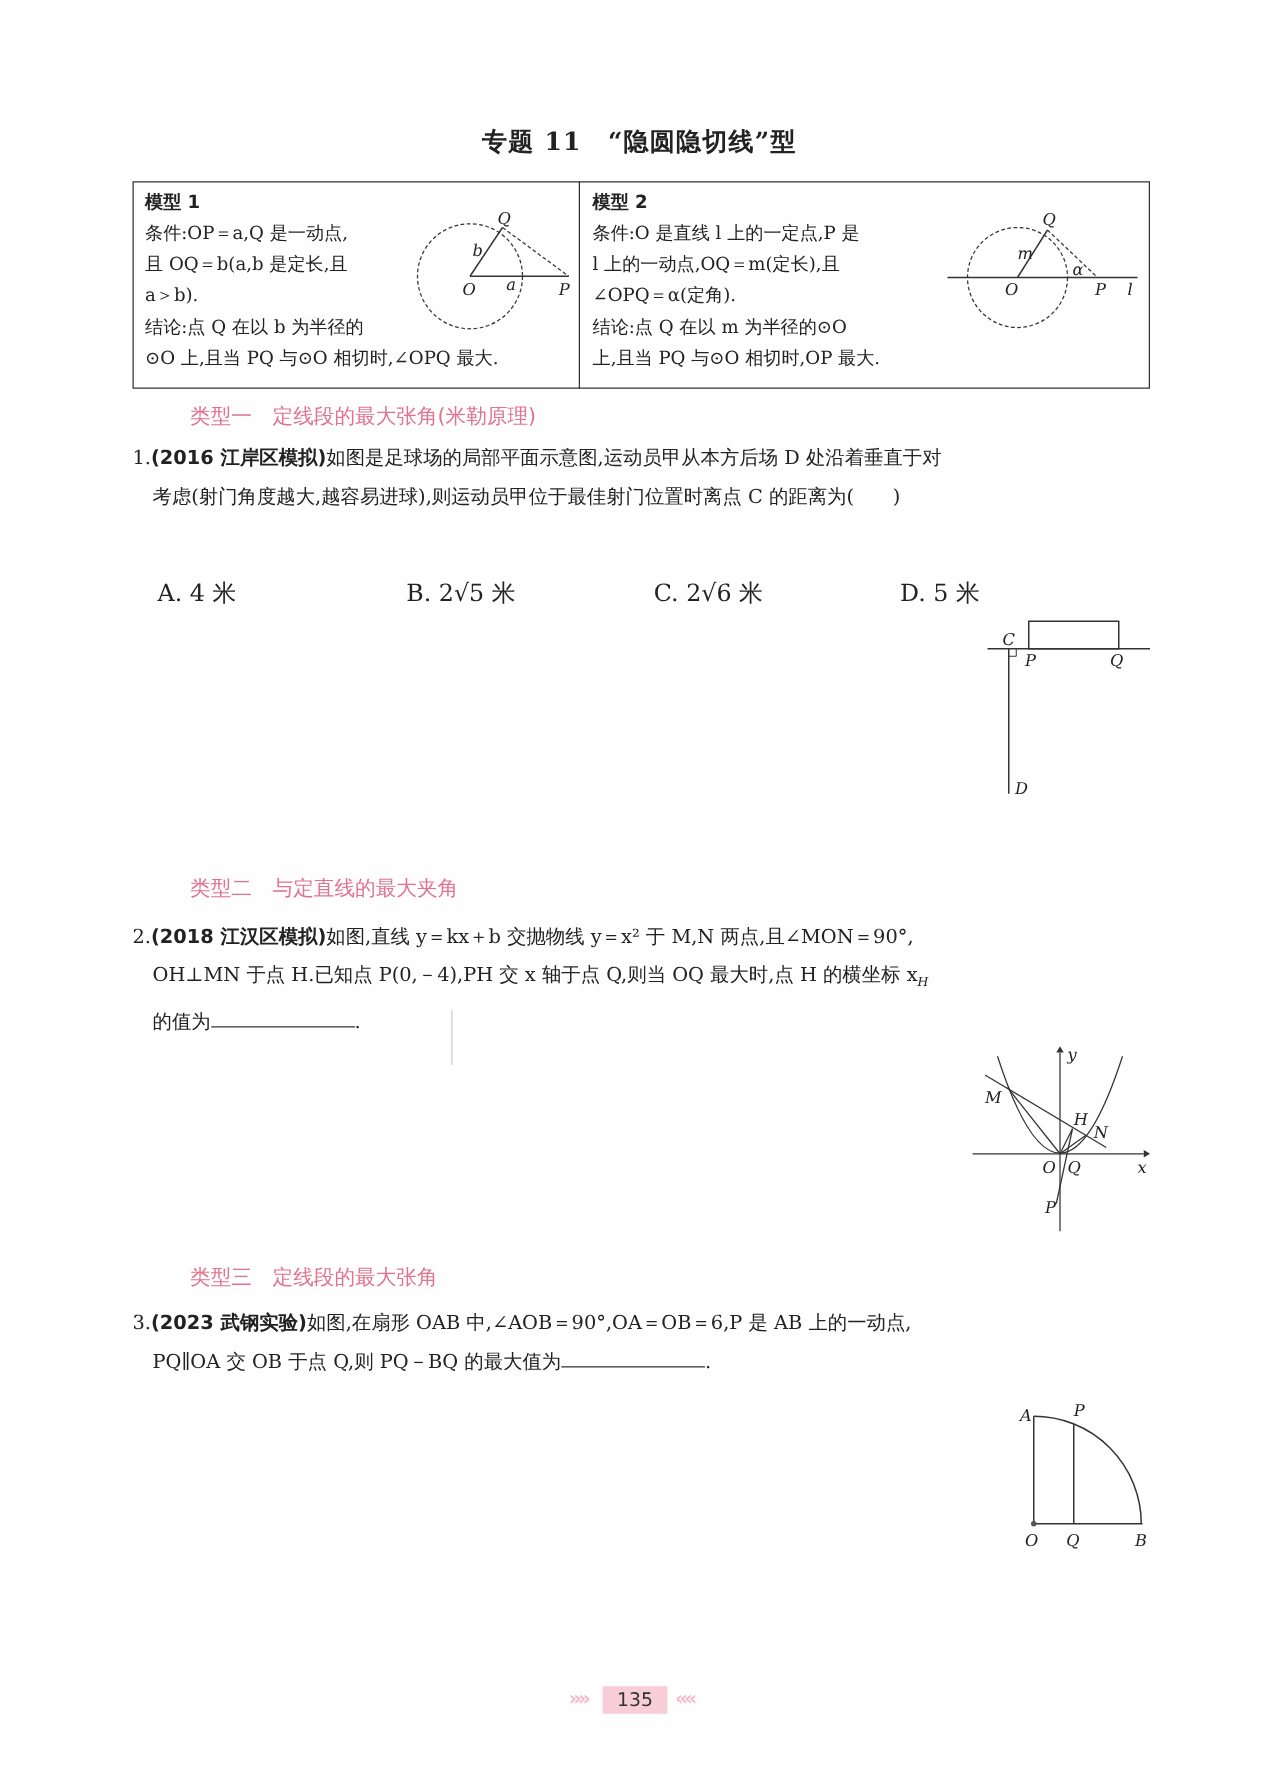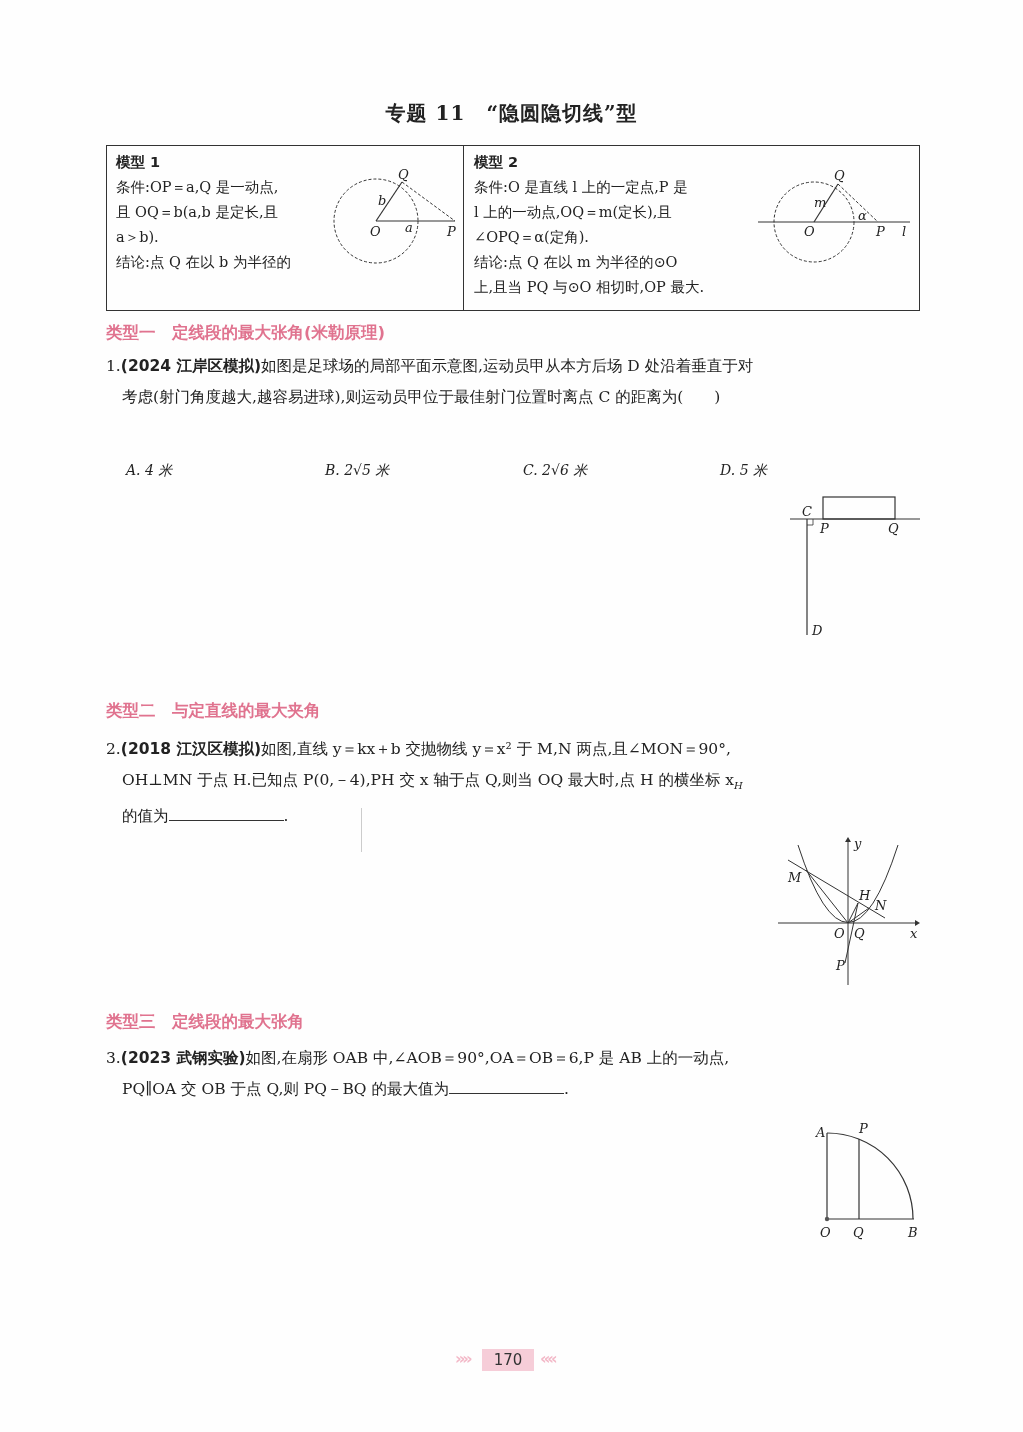--- a/index.html
+++ b/index.html
@@ -4,44 +4,45 @@
 <style>
   html, body { margin:0; padding:0; }
   body { width:1023px; height:1432px; background:#fefefe; position:relative; overflow:hidden;
          font-family:"DejaVu Serif", serif; color:#222; }
   .abs { position:absolute; }
   .title { left:0; width:1023px; top:100px; text-align:center; font-size:20px; font-weight:bold; letter-spacing:1px; }
   .box { left:106px; top:145px; width:814px; height:166px; border:1.5px solid #333; box-sizing:border-box; }
   .divider { left:463px; top:145px; width:0; height:166px; border-left:1.5px solid #333; }
   .model { font-size:14.5px; line-height:25px; }
   .model .h { font-weight:bold; font-family:"DejaVu Sans", sans-serif; }
-  .type { font-size:16.5px; font-weight:bold; color:#e0738f; font-family:"DejaVu Sans", sans-serif; }
+  .type { font-size:16.5px; font-weight:normal; color:#e0738f; font-family:"DejaVu Sans", sans-serif;margin-left:46px; }
   .q { font-size:15.5px; line-height:31px; }
   .q .src { font-weight:bold; font-family:"DejaVu Sans", sans-serif; }
-  .opt { font-size:14px;font-style:italic; }
+  .opt { font-size:19px; }
   .blank { display:inline-block; border-bottom:1px solid #333; width:115px; height:16px; vertical-align:baseline; }
   .pagenum { left:482px; top:1349px; width:52px; height:22px; background:#f6cdd8; color:#333; text-align:center;
              font-family:"DejaVu Sans", sans-serif; font-size:15px; line-height:22px; }
   .chev { top:1349px; color:#f3b9c8; font-family:"DejaVu Sans", sans-serif; font-size:16px; font-weight:bold; letter-spacing:-3px; }
   svg text { font-family:"DejaVu Serif", serif; font-style:italic; font-size:13px; fill:#222; }
 </style>
 </head>
 <body>
 
 <div class="abs title">专题 11　“隐圆隐切线”型</div>
 
 <div class="abs box"></div>
 <div class="abs divider"></div>
 
 <div class="abs model" style="left:116px; top:150px; width:340px;">
   <div class="h">模型 1</div>
   <div style="width:225px">条件:OP＝a,Q 是一动点,</div>
   <div style="width:225px">且 OQ＝b(a,b 是定长,且</div>
   <div>a＞b).</div>
   <div>结论:点 Q 在以 b 为半径的</div>
+  <div style="white-space:nowrap">⊙O 上,且当 PQ 与⊙O 相切时,∠OPQ 最大.</div>
 </div>
 <svg class="abs" style="left:330px; top:160px;" width="140" height="110">
   <circle cx="46" cy="61" r="42" fill="none" stroke="#333" stroke-width="1" stroke-dasharray="3,2"></circle>
   <line x1="46" y1="61" x2="72" y2="22" stroke="#333" stroke-width="1.2"></line>
   <line x1="46" y1="61" x2="125" y2="61" stroke="#333" stroke-width="1.2"></line>
   <line x1="72" y1="22" x2="125" y2="61" stroke="#333" stroke-width="1" stroke-dasharray="3,2"></line>
   <text x="68" y="19">Q</text>
   <text x="48" y="45">b</text>
   <text x="40" y="76">O</text>
   <text x="75" y="72">a</text>
@@ -65,21 +66,21 @@
   <text x="64" y="47">m</text>
   <text x="54" y="76">O</text>
   <text x="108" y="60" font-size="11">α</text>
   <text x="126" y="76">P</text>
   <text x="152" y="76">l</text>
 </svg>
 
 <div class="abs type" style="left:106px; top:322px;">类型一　定线段的最大张角(米勒原理)</div>
 <div class="abs q" style="left:106px; top:351px; width:820px;">
   <div style="white-space:nowrap">
-    <span>1.</span><span class="src">(2024 江岸区模拟)</span><span>如图是足球场的局部平面示意图,运动员甲从本方后场 D 处沿着垂直于对</span>
+    <span>1.</span><span class="src">(2016 江岸区模拟)</span><span>如图是足球场的局部平面示意图,运动员甲从本方后场 D 处沿着垂直于对</span>
   </div>
   <div style="padding-left:16px; white-space:nowrap">考虑(射门角度越大,越容易进球),则运动员甲位于最佳射门位置时离点 C 的距离为(　　)</div>
 </div>
 <div class="abs opt" style="left:126px; top:462px;">A. 4 米</div>
 <div class="abs opt" style="left:325px; top:462px;">B. 2√5 米</div>
 <div class="abs opt" style="left:523px; top:462px;">C. 2√6 米</div>
 <div class="abs opt" style="left:720px; top:462px;">D. 5 米</div>
 
 <svg class="abs" style="left:780px; top:490px;" width="150" height="150">
   <line x1="10" y1="29" x2="140" y2="29" stroke="#333" stroke-width="1.2"></line>
@@ -138,14 +139,14 @@
   <line x1="59" y1="24" x2="59" y2="104" stroke="#333" stroke-width="1.2"></line>
   <circle cx="27" cy="104" r="2.2" fill="#555"></circle>
   <text x="16" y="22">A</text>
   <text x="59" y="18">P</text>
   <text x="20" y="122">O</text>
   <text x="53" y="122">Q</text>
   <text x="108" y="122">B</text>
 </svg>
 
 <div class="abs chev" style="left:455px;">»»</div>
-<div class="abs pagenum">170</div>
+<div class="abs pagenum">135</div>
 <div class="abs chev" style="left:540px;">««</div>
 
 </body></html>

